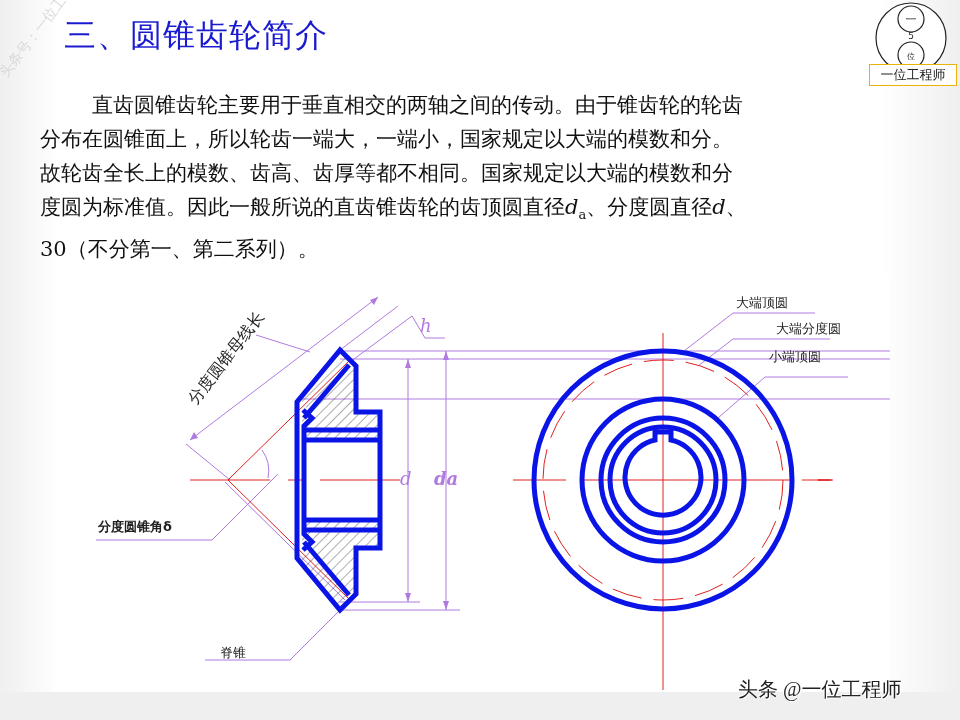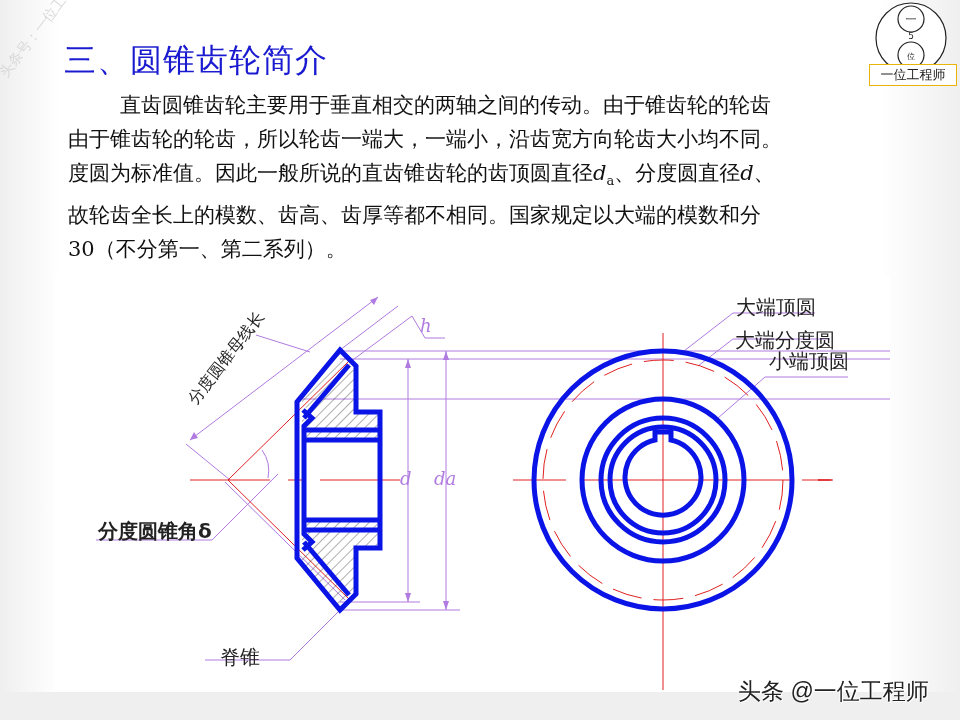--- a/index.html
+++ b/index.html
@@ -5,50 +5,50 @@
     html, body { margin: 0; padding: 0; }
     body {
       width: 960px; height: 720px; position: relative; overflow: hidden;
       background: linear-gradient(90deg, #efefef 0px, #ffffff 60px, #ffffff 880px, #efefef 960px);
       font-family: "DejaVu Serif", "Liberation Serif", serif;
     }
     .bg-bottom { position: absolute; left: 0; top: 692px; width: 960px; height: 28px; background: #efefef; }
     .title {
       position: absolute; left: 64px; top: 14px;
       font-family: Liberation Serif, serif;
-      font-size: 32px; color: #1a1ad0; letter-spacing: 1px; margin-top: 25px;
+      font-size: 32px; color: #1a1ad0; letter-spacing: 1px;
     }
     .watermark {
       position: absolute; left: -4px; top: 70px;
       transform: rotate(-52deg); transform-origin: left top;
       font-family: "DejaVu Sans", sans-serif; font-size: 14px; color: #d8d8d8;
       white-space: nowrap;
     }
     .logo { position: absolute; left: 868px; top: 2px; width: 90px; height: 86px; }
     .logo-label {
       position: absolute; left: 869px; top: 64px; width: 86px; height: 20px;
       border: 1px solid #eab308; background: #fff;
       font-family: "DejaVu Sans", sans-serif; font-size: 13px; text-align: center; line-height: 20px; color: #222;
     }
     .para {
       position: absolute; left: 40px; top: 88px; width: 890px;
-      font-size: 21px; line-height: 34px; color: #111; margin-left: 28px;
+      font-size: 21px; line-height: 34px; color: #111;
     }
     .para p { margin: 0; }
     .para .indent { padding-left: 52px; }
     .para i { font-style: italic; }
     .para sub { font-size: 13px; }
     .panel { position: absolute; left: 54px; top: 276px; width: 836px; height: 416px; background: #fff; }
     .diagram { position: absolute; left: 0; top: 0; }
     .lbl {
-      position: absolute; font-family: "DejaVu Sans", sans-serif; font-size: 20px; color: #222; white-space: nowrap;
+      position: absolute; font-family: "DejaVu Sans", sans-serif; font-size: 13px; color: #222; white-space: nowrap;
     }
     .footer {
       position: absolute; left: 738px; top: 676px;
-      font-family: Liberation Sans, sans-serif; font-size: 23px; color: #222;
+      font-family: Liberation Serif, serif; font-size: 20px; color: #222;
       text-shadow: 1px 1px 0 #fff, -1px -1px 0 #fff;
     }
   </style>
 </head>
 <body>
 
 <div class="bg-bottom"></div>
 
 <div class="title">三、圆锥齿轮简介</div>
 <div class="watermark">头条号：一位工程师</div>
@@ -58,23 +58,23 @@
   <circle cx="43" cy="17" r="13" fill="#fff" stroke="#222" stroke-width="1.2"></circle>
   <circle cx="43" cy="53" r="13" fill="#fff" stroke="#222" stroke-width="1.2"></circle>
   <text x="43" y="21" font-size="11" text-anchor="middle" fill="#222" font-family="DejaVu Sans, sans-serif">一</text>
   <text x="43" y="37" font-size="9" text-anchor="middle" fill="#222" font-family="DejaVu Sans, sans-serif">5</text>
   <text x="43" y="57" font-size="8" text-anchor="middle" fill="#222" font-family="DejaVu Sans, sans-serif">位</text>
 </svg>
 <div class="logo-label">一位工程师</div>
 
 <div class="para">
   <p class="indent">直齿圆锥齿轮主要用于垂直相交的两轴之间的传动。由于锥齿轮的轮齿</p>
-  <p>由于锥齿轮的轮齿，所以轮齿一端大，一端小，沿齿宽方向轮齿大小均不同。</p>
+  <p>分布在圆锥面上，所以轮齿一端大，一端小，国家规定以大端的模数和分。</p>
+  <p>故轮齿全长上的模数、齿高、齿厚等都不相同。国家规定以大端的模数和分</p>
   <p><span>度圆为标准值。因此一般所说的直齿锥齿轮的齿顶圆直径</span><i>d</i><sub>a</sub><span>、分度圆直径</span><i>d</i><span>、</span></p>
-  <p>故轮齿全长上的模数、齿高、齿厚等都不相同。国家规定以大端的模数和分</p>
   <p>30（不分第一、第二系列）。</p>
 </div>
 
 <div class="panel"></div>
 
 <svg class="diagram" width="960" height="720" viewBox="0 0 960 720">
   <defs>
     <pattern id="hatch" patternUnits="userSpaceOnUse" width="7" height="7" patternTransform="rotate(45)">
       <line x1="0" y1="0" x2="0" y2="7" stroke="#333" stroke-width="0.8"></line>
     </pattern>
@@ -153,18 +153,18 @@
     <circle cx="663" cy="480" r="53"></circle>
     <path d="M655,432 L655,440 A38 38 0 1 0 671 440 L671,432 Z"></path>
   </g>
 </svg>
 
 <div class="lbl" style="left:184px; top:396px; transform: rotate(-52deg); transform-origin:left top; font-size:16px;">分度圆锥母线长</div>
 <div class="lbl" style="left:98px; top:518px;font-weight:bold;">分度圆锥角δ</div>
 <div class="lbl" style="left:220px; top:636px;margin-top:8px;">脊锥</div>
 <div class="lbl" style="left:420px; top:315px; color:#b07ae0; font-style:italic; font-size:18px; font-family:'DejaVu Serif', serif;">h</div>
 <div class="lbl" style="left:400px; top:468px; color:#b07ae0; font-style:italic; font-size:18px; font-family:'DejaVu Serif', serif;">d</div>
-<div class="lbl" style="left:434px; top:468px; color:#b07ae0; font-style:italic; font-size:18px; font-family:'DejaVu Serif', serif;">da</div>
+<div class="lbl" style="left:434px; top:468px; color:#b07ae0; font-style:italic; font-size:18px; font-family:'DejaVu Serif', serif;font-weight:bold;">da</div>
 <div class="lbl" style="left:736px; top:294px;">大端顶圆</div>
-<div class="lbl" style="left:735px; top:320px;margin-top:7px;">大端分度圆</div>
+<div class="lbl" style="left:776px; top:320px;">大端分度圆</div>
 <div class="lbl" style="left:769px; top:348px;">小端顶圆</div>
 
 <div class="footer">头条 @一位工程师</div>
 
 </body></html>

